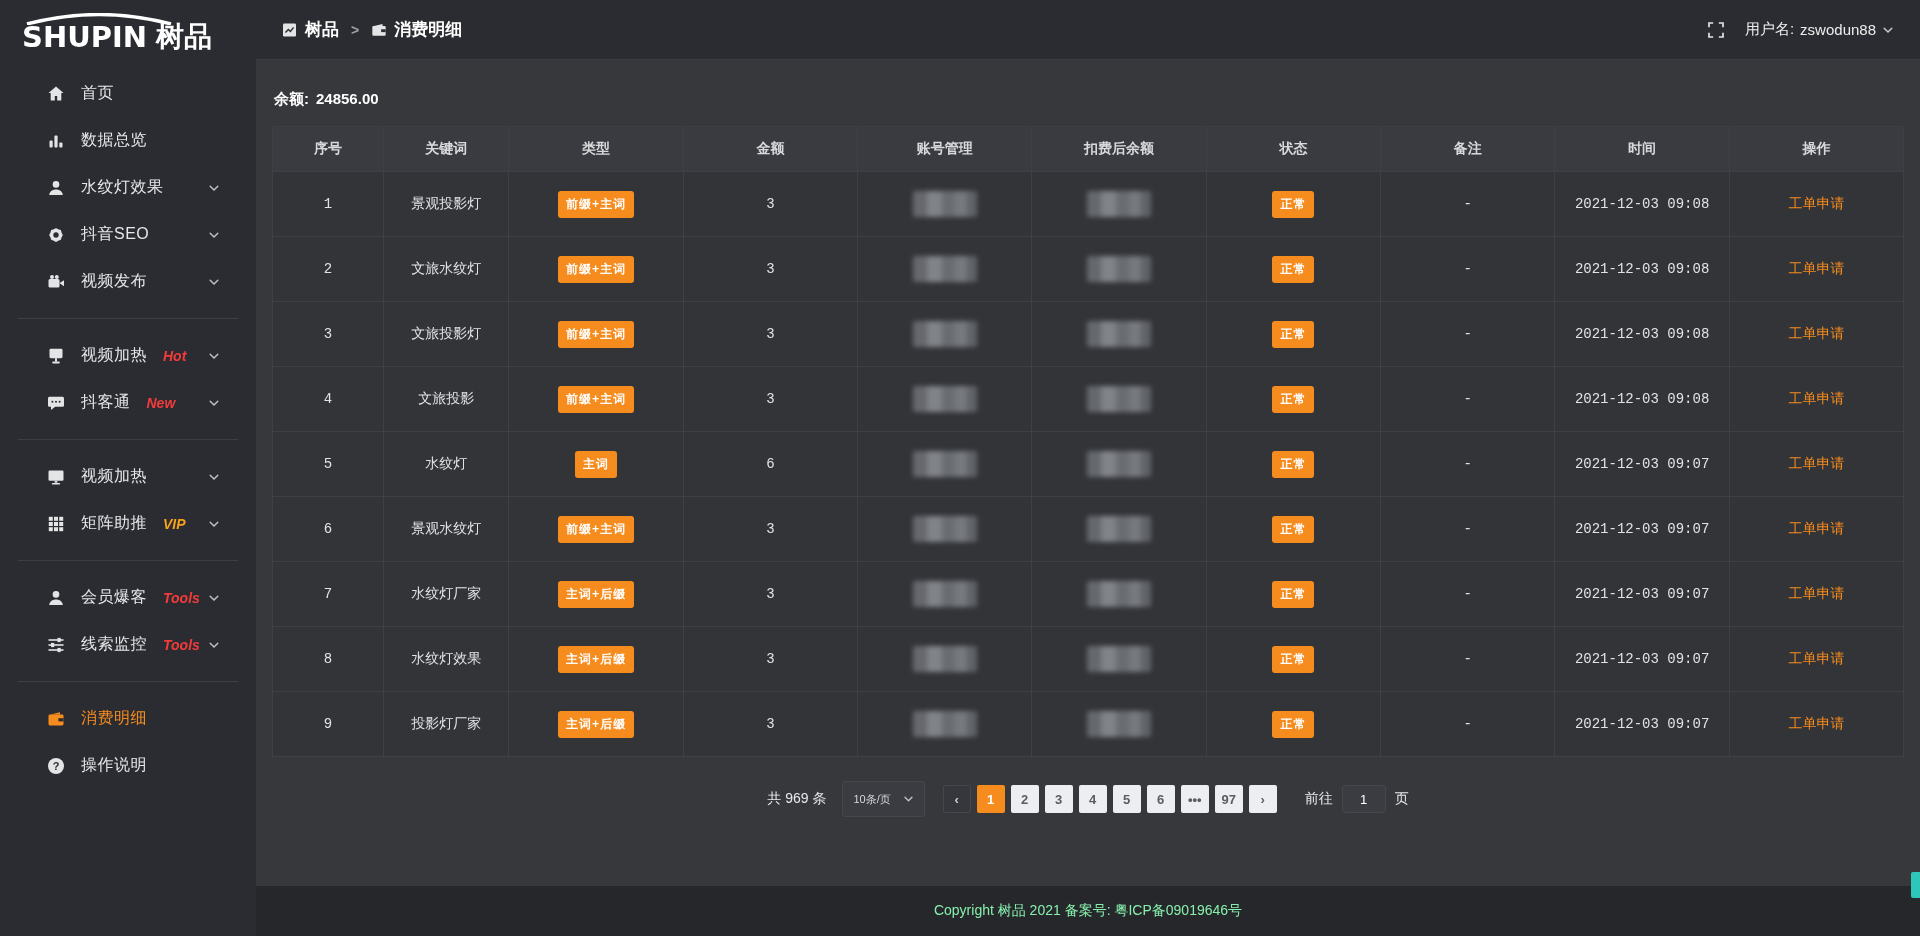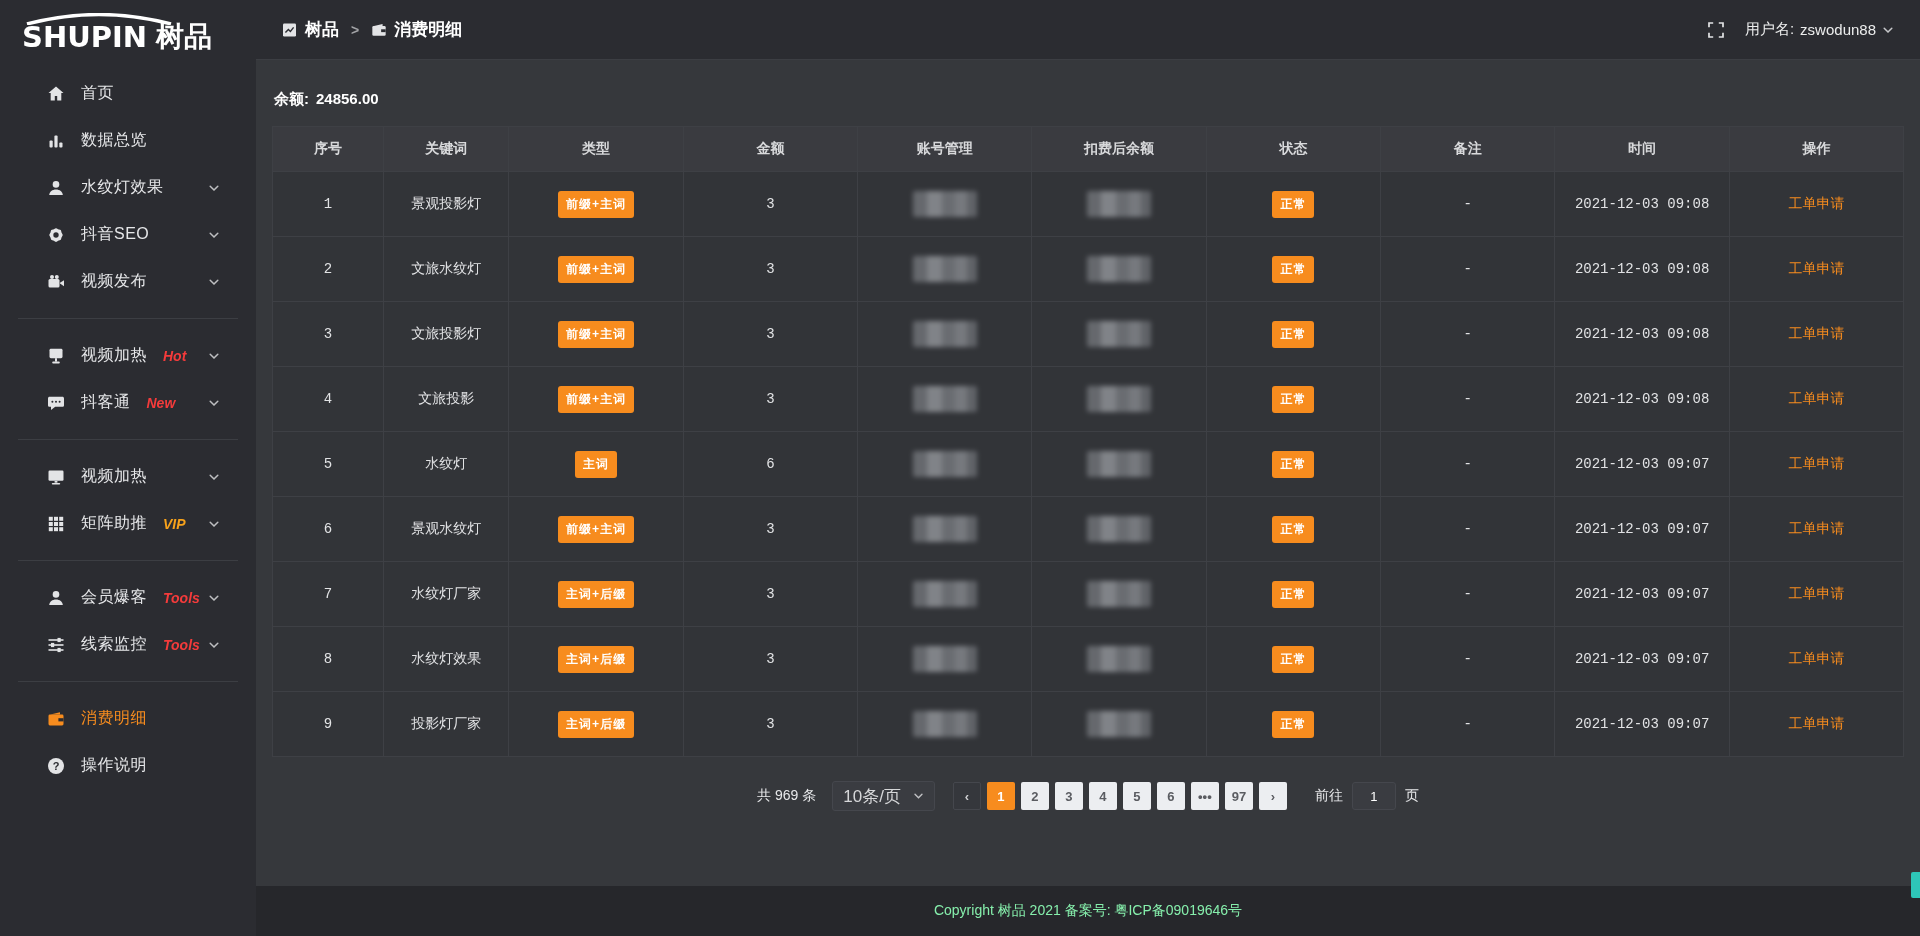--- a/index.html
+++ b/index.html
@@ -47,21 +47,21 @@
   table{width:100%;border-collapse:collapse;table-layout:fixed;background:#323438;font-family:Liberation Mono, monospace;}
   th{background:#3a3b40;height:45px;font-size:14px;color:#d8d9db;font-weight:bold;border:1px solid #3e4045;}
   td{height:65px;text-align:center;font-size:14px;color:#e2e3e5;border:1px solid #3e4045;}
   .badge{display:inline-block;background:var(--accent);color:#fff;font-size:12px;font-weight:bold;padding:5px 8px;border-radius:3px;letter-spacing:1px;}
   .blur-block{width:64px;height:26px;margin:0 auto;border-radius:2px;filter:blur(2.5px);opacity:.7;
     background:linear-gradient(90deg,#7c7f84 0 22%,#a2a5aa 22% 45%,#82858a 45% 66%,#94979c 66% 84%,#74777c 84%);}
   .action-link{color:var(--accent);cursor:pointer;}
   
   .pagination{display:flex;align-items:center;justify-content:center;gap:8px;margin:24px 0 10px;color:#e8e9eb;font-size:14px;}
   .pg-total{margin-right:8px;}
-  .page-size{display:flex;align-items:center;gap:12px;background:#3a3c41;border:1px solid #45474d;border-radius:3px;height:30px;padding:0 10px;font-size:17px;color:#d6d7d9;cursor:pointer;margin-right:10px;}
+  .page-size{display:flex;align-items:center;gap:12px;background:#3a3c41;border:1px solid #45474d;border-radius:3px;height:36px;padding:0 10px;font-size:11px;color:#d6d7d9;cursor:pointer;margin-right:10px;}
   .page-size .chev{width:11px;height:11px;opacity:.8;}
   .pg-btns{display:flex;gap:6px;align-items:center;}
   .pg-btn{min-width:28px;height:28px;border:none;background:#eceef1;color:#5a5c61;font-size:13px;font-weight:bold;border-radius:2px;cursor:pointer;font-family:inherit;display:inline-flex;align-items:center;justify-content:center;padding:0 5px;}
   .pg-btn.prev{background:#35373c;color:#cfd0d3;border:1px solid #45474d;}
   .pg-btn.active{background:var(--accent);color:#fff;}
   .pg-goto{display:flex;align-items:center;gap:9px;margin-left:20px;}
   .goto-input{width:44px;height:28px;background:#3a3c41;border:1px solid #45474d;border-radius:3px;color:#fff;text-align:center;font-size:13px;font-family:inherit;}
   
   .footer{height:50px;min-height:50px;background:#26272b;display:flex;align-items:center;justify-content:center;color:#86efac;font-size:14px;}
   .float-widget{position:absolute;right:0;bottom:38px;width:9px;height:26px;background:#2ec6b8;border-radius:2px 0 0 2px;cursor:pointer;}

